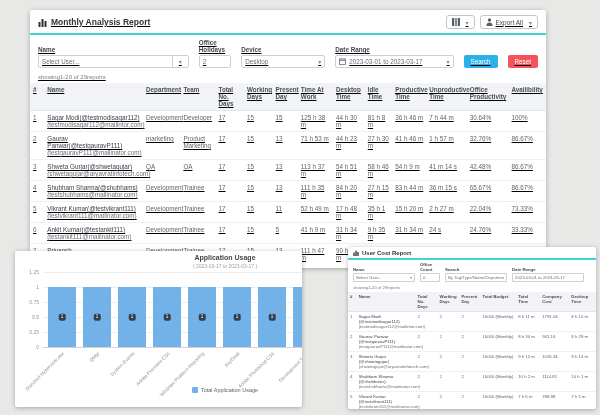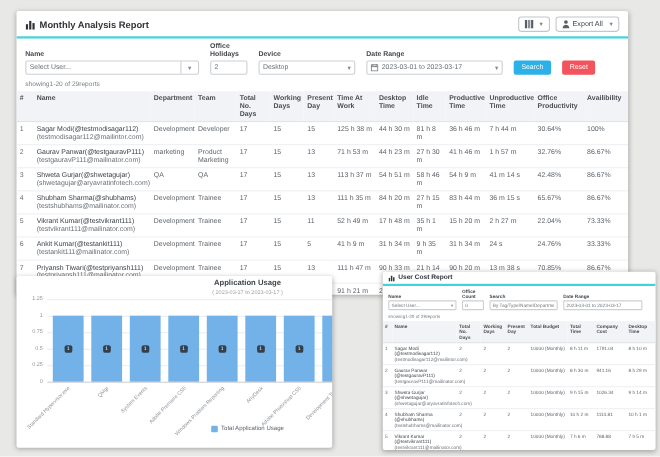--- a/index.html
+++ b/index.html
@@ -1,21 +1,21 @@
 <!DOCTYPE html>
 <html><head>
 <meta charset="utf-8">
 <style>
   * { margin:0; padding:0; box-sizing:border-box; }
   html,body { width:600px; height:415px; overflow:hidden; }
   body { background:#e8e8e6; font-family:"Liberation Sans", sans-serif; position:relative; }
   .card { position:absolute; background:#fff; box-shadow:0 1px 5px rgba(0,0,0,.28); border-radius:2px; overflow:hidden; }
 
   
-  #main-card { left:15px; top:10px; width:556px; height:258px; }
+  #main-card { left:30px; top:10px; width:516px; height:258px;text-decoration:underline; }
   .m-header { display:flex; align-items:center; justify-content:space-between; padding:5px 8px 4px 8px; }
   .m-title { display:flex; align-items:center; gap:4px; font-size:8.5px; font-weight:bold; color:#2f3338; }
   .hdr-btns { display:flex; gap:5px; }
   .hdr-btn { display:flex; align-items:center; gap:3px; border:1px solid #c3c6ca; border-radius:3px; background:#fff; padding:2px 5px; font-size:6.5px; color:#43474c; cursor:pointer; }
   .teal-line { height:2px; background:#3fd3dc; }
   .filters { display:flex; align-items:flex-end; gap:10px; padding:4px 8px 5px 8px; }
   .fgroup { display:flex; flex-direction:column; gap:2px; }
   .flabel { font-size:6.3px; font-weight:bold; color:#43474c; }
   .fctrl { height:13px; border:1px solid #ccd0d4; border-radius:2px; background:#fff; display:flex; align-items:center; font-size:6.3px; color:#6a7076; padding:0 3px; }
   .fctrl .grow { flex:1; }

